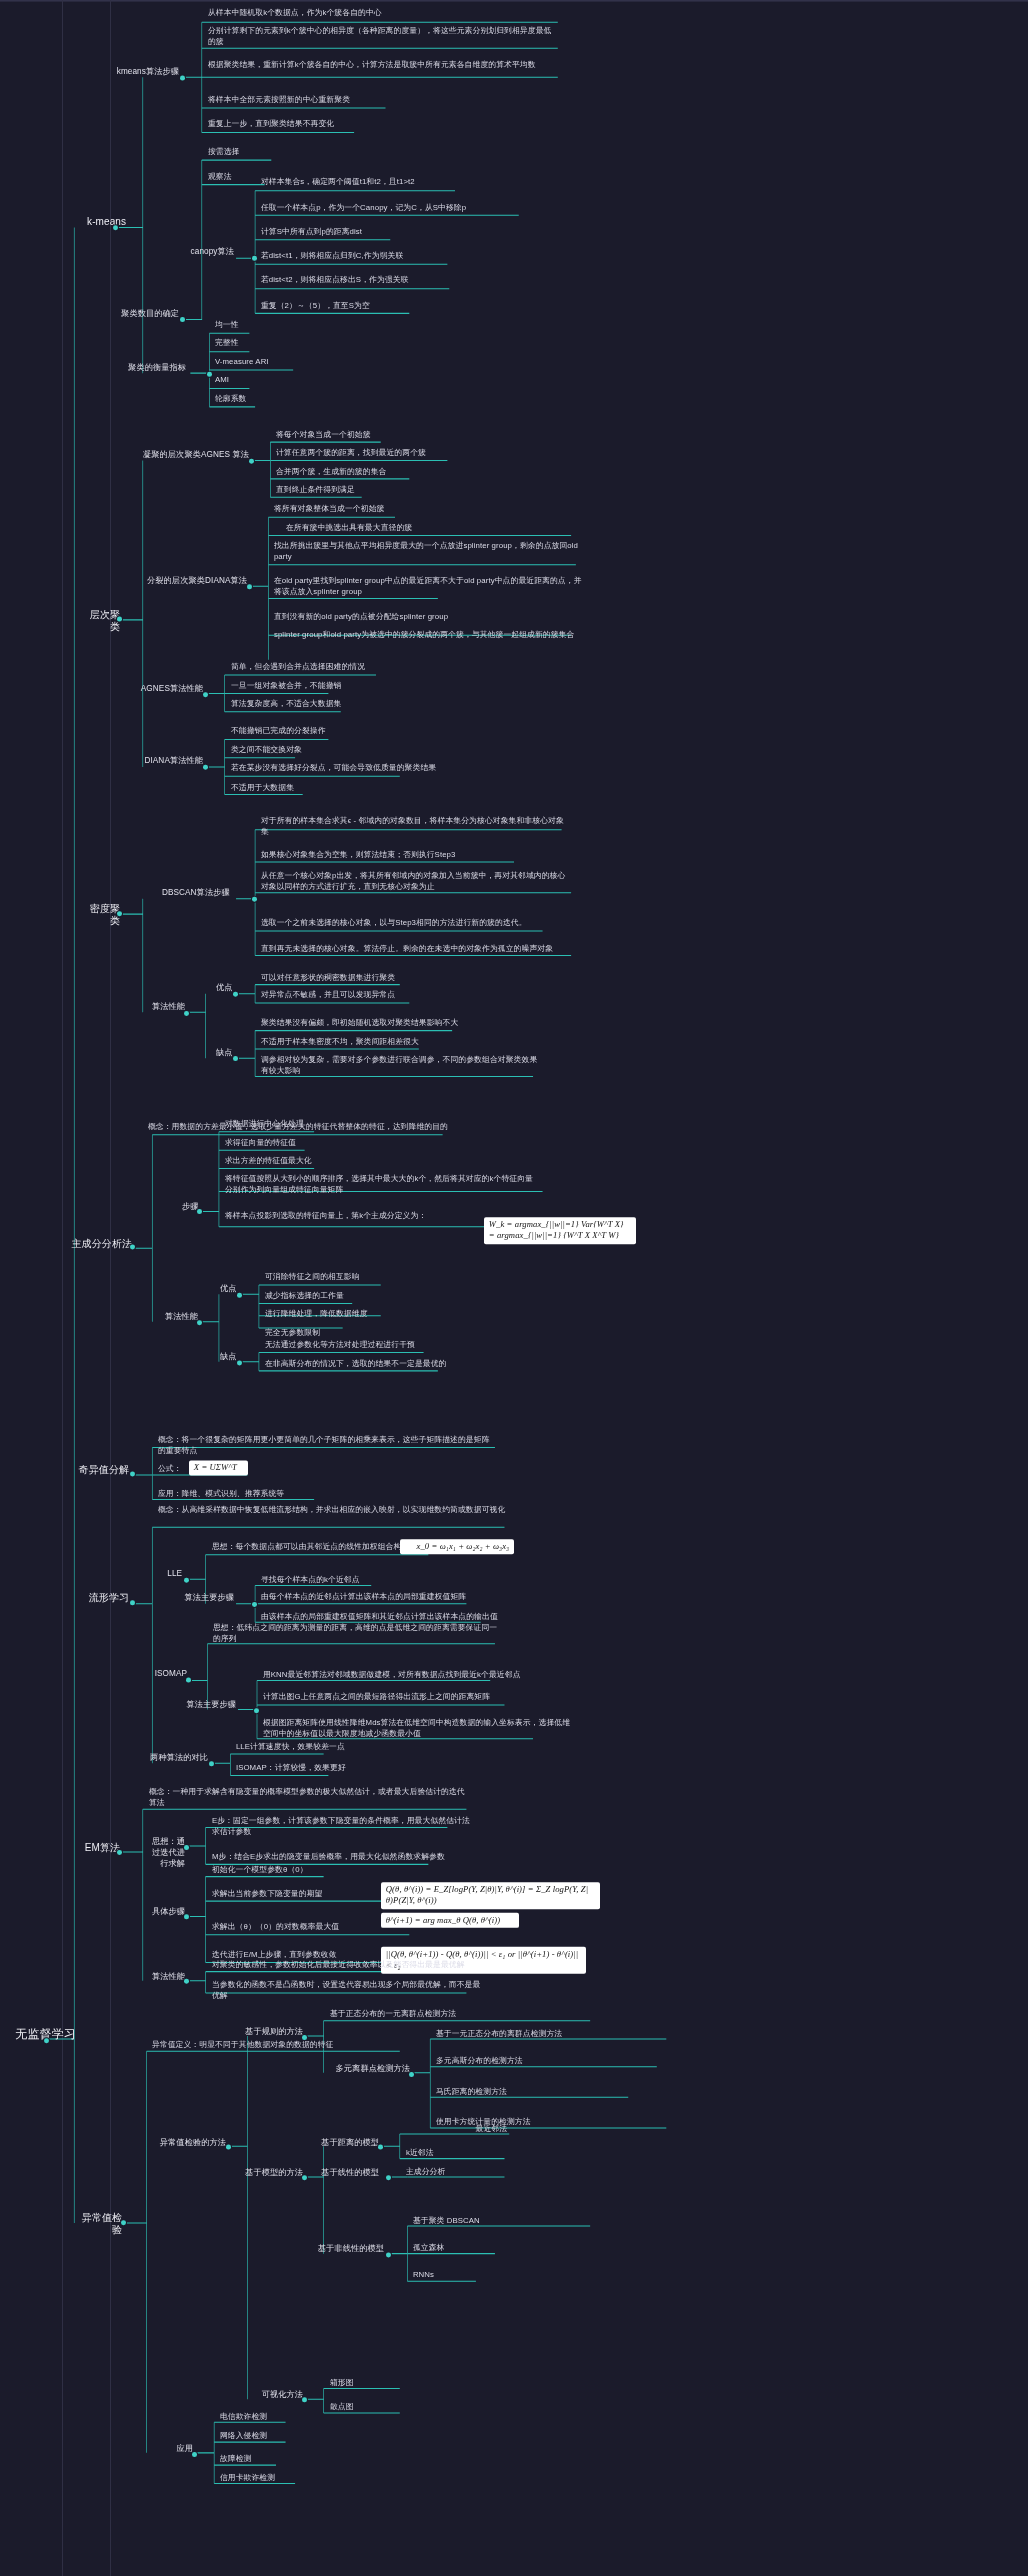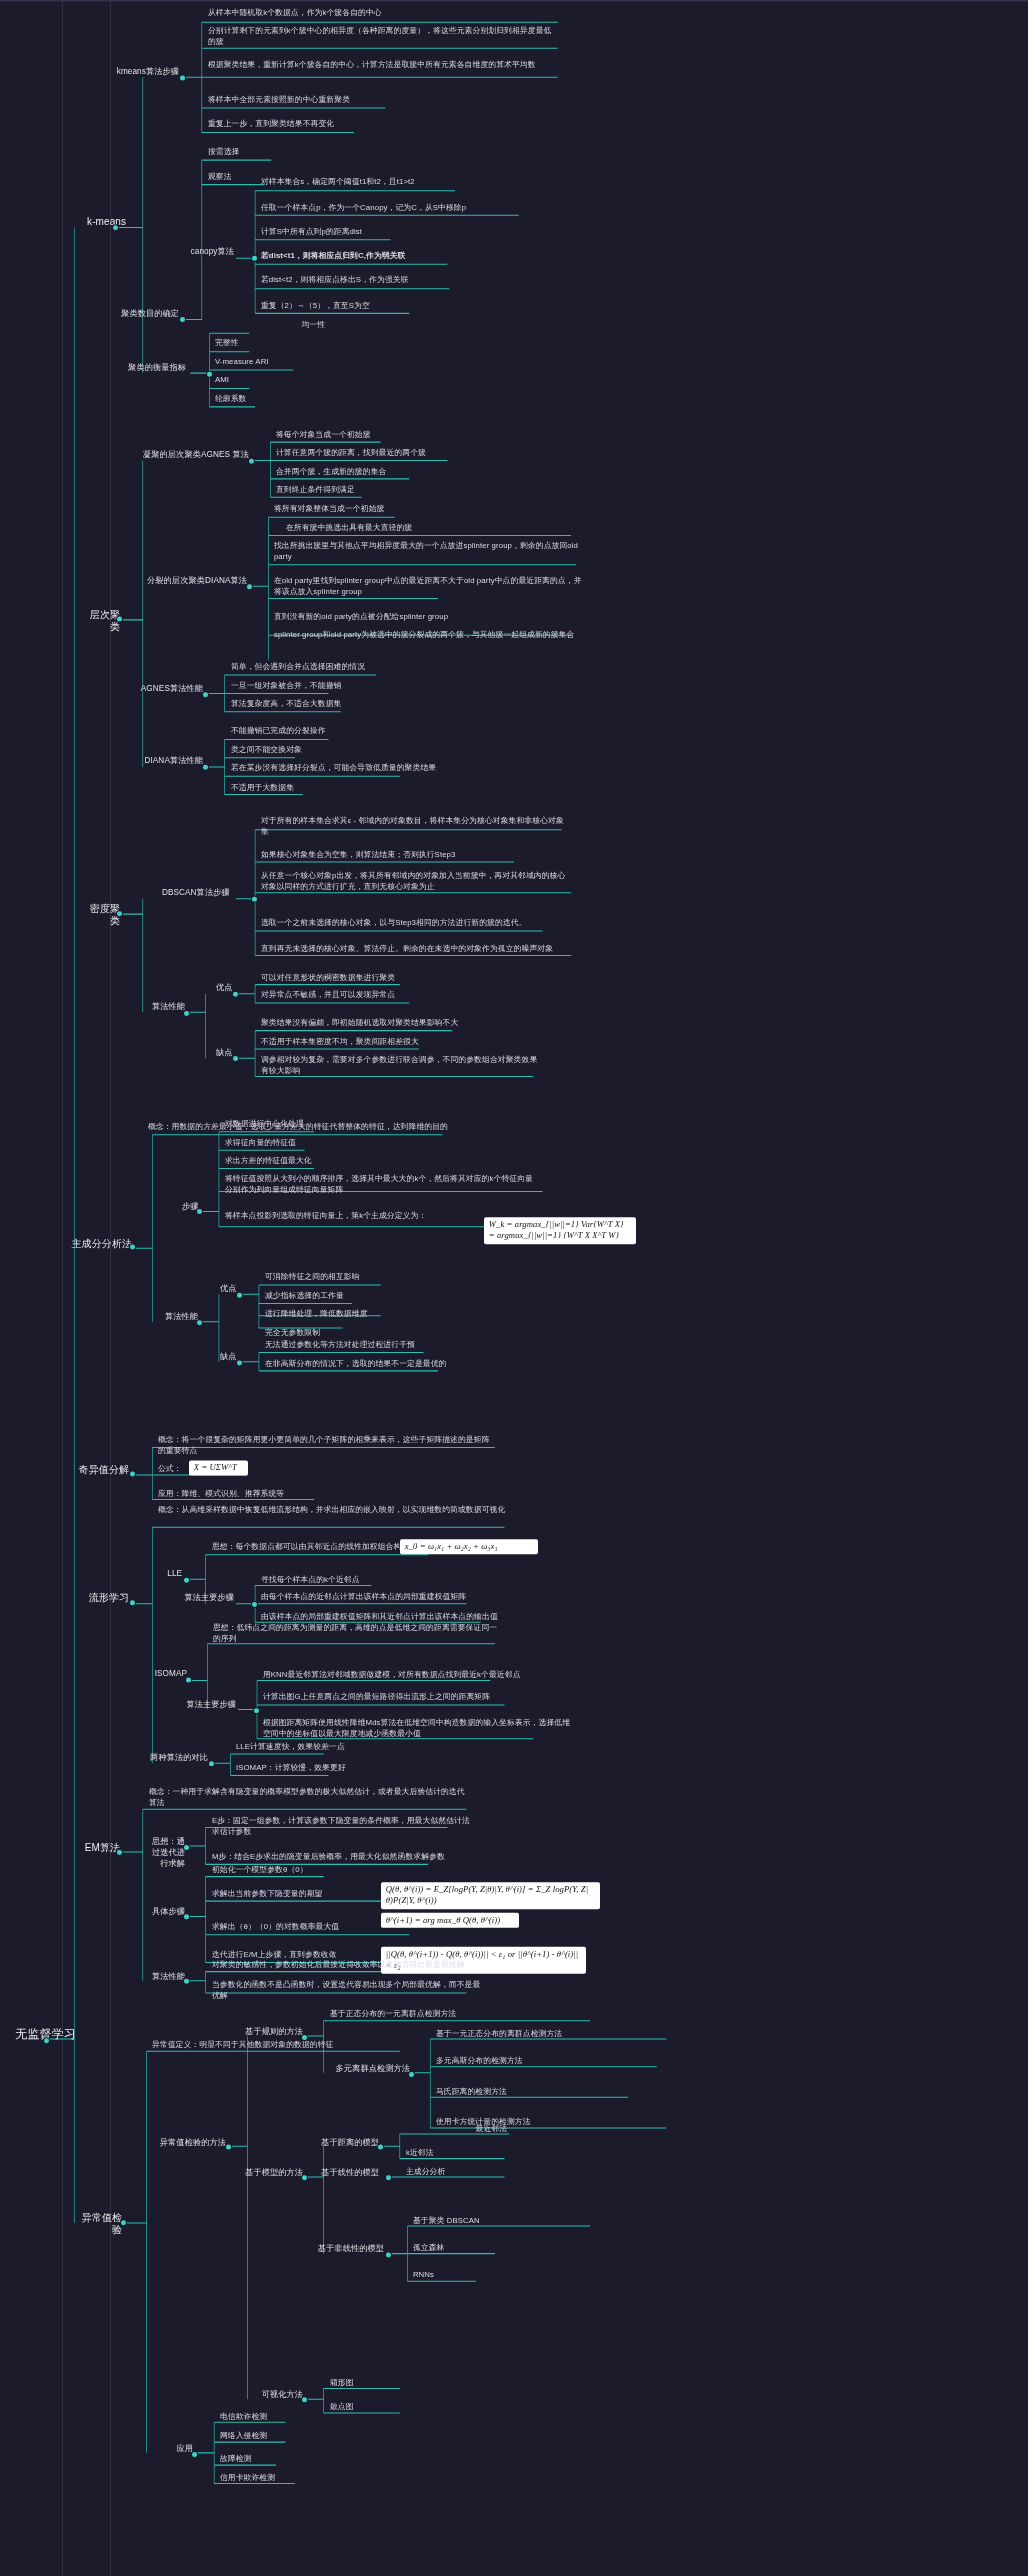--- a/index.html
+++ b/index.html
@@ -241,27 +241,27 @@
   <div class="node l2" style="left: 107px; top: 191px; width: 74px; text-align: right; transform-origin: left top; transform: scaleY(0.621072);">聚类数目的确定</div>
   <div class="dot" style="left: 180px; top: 196px; transform-origin: center center; transform: scaleY(0.621072);"></div>
   <div class="node" style="left: 206px; top: 91px; width: 114px; transform-origin: left top; transform: scaleY(0.621072);">按需选择</div>
   <div class="node" style="left: 206px; top: 107px; width: 114px; transform-origin: left top; transform: scaleY(0.621072);">观察法</div>
 
   <div class="node l2" style="left: 181px; top: 153px; width: 55px; text-align: right; transform-origin: left top; transform: scaleY(0.621072);">canopy算法</div>
   <div class="dot" style="left: 252px; top: 158px; transform-origin: center center; transform: scaleY(0.621072);"></div>
   <div class="node" style="left: 259px; top: 110px; width: 286px; transform-origin: left top; transform: scaleY(0.621072);">对样本集合s，确定两个阈值t1和t2，且t1&gt;t2</div>
   <div class="node" style="left: 259px; top: 126px; width: 286px; transform-origin: left top; transform: scaleY(0.621072);">任取一个样本点p，作为一个Canopy，记为C，从S中移除p</div>
   <div class="node" style="left: 259px; top: 141px; width: 286px; transform-origin: left top; transform: scaleY(0.621072);">计算S中所有点到p的距离dist</div>
-  <div class="node" style="left: 259px; top: 156px; width: 286px; transform-origin: left top; transform: scaleY(0.621072); font-weight: bold;">若dist&lt;t1，则将相应点归到C,作为弱关联</div>
+  <div class="node" style="left: 259px; top: 156px; width: 286px; transform-origin: left top; transform: scaleY(0.621072);">若dist&lt;t1，则将相应点归到C,作为弱关联</div>
   <div class="node" style="left: 259px; top: 171px; width: 286px; transform-origin: left top; transform: scaleY(0.621072);">若dist&lt;t2，则将相应点移出S，作为强关联</div>
   <div class="node" style="left: 259px; top: 187px; width: 286px; transform-origin: left top; transform: scaleY(0.621072);">重复（2）～（5），直至S为空</div>
 
   <div class="node l2" style="left: 116px; top: 225px; width: 72px; text-align: right; transform-origin: left top; transform: scaleY(0.621072);">聚类的衡量指标</div>
   <div class="dot" style="left: 207px; top: 230px; transform-origin: center center; transform: scaleY(0.621072);"></div>
-  <div class="node" style="left: 213px; top: 199px; width: 114px; transform-origin: left top; transform: scaleY(0.621072); text-align: right;">均一性</div>
+  <div class="node" style="left: 213px; top: 199px; width: 114px; transform-origin: left top; transform: scaleY(0.621072);">均一性</div>
   <div class="node" style="left: 213px; top: 210px; width: 114px; transform-origin: left top; transform: scaleY(0.621072);">完整性</div>
   <div class="node" style="left: 213px; top: 222px; width: 114px; transform-origin: left top; transform: scaleY(0.621072);">V-measure ARI</div>
   <div class="node" style="left: 213px; top: 233px; width: 114px; transform-origin: left top; transform: scaleY(0.621072);">AMI</div>
   <div class="node" style="left: 213px; top: 245px; width: 114px; transform-origin: left top; transform: scaleY(0.621072);">轮廓系数</div>
 
   <div class="node l1" style="left: 78px; top: 378px; width: 44px; text-align: right; transform-origin: left top; transform: scaleY(0.621072);">层次聚类</div>
   <div class="dot" style="left: 117px; top: 382px; transform-origin: center center; transform: scaleY(0.621072);"></div>
 
   <div class="node l2" style="left: 135px; top: 279px; width: 116px; text-align: right; transform-origin: left top; transform: scaleY(0.621072);">凝聚的层次聚类AGNES 算法</div>
   <div class="dot" style="left: 249px; top: 284px; transform-origin: center center; transform: scaleY(0.621072);"></div>
@@ -352,21 +352,21 @@
   <div class="node formula" style="left: 189px; top: 907px; width: 59px; transform-origin: left top; transform: scaleY(0.621072);">X = UΣW^T</div>
   <div class="node" style="left: 156px; top: 925px; width: 229px; transform-origin: left top; transform: scaleY(0.621072);">应用：降维、模式识别、推荐系统等</div>
 
   <div class="node l1" style="left: 76px; top: 989px; width: 55px; text-align: right; transform-origin: left top; transform: scaleY(0.621072);">流形学习</div>
   <div class="dot" style="left: 130px; top: 993px; transform-origin: center center; transform: scaleY(0.621072);"></div>
   <div class="node" style="left: 156px; top: 935px; width: 362px; transform-origin: left top; transform: scaleY(0.621072);">概念：从高维采样数据中恢复低维流形结构，并求出相应的嵌入映射，以实现维数约简或数据可视化</div>
 
   <div class="node l2" style="left: 152px; top: 974px; width: 32px; text-align: right; transform-origin: left top; transform: scaleY(0.621072);">LLE</div>
   <div class="dot" style="left: 184px; top: 979px; transform-origin: center center; transform: scaleY(0.621072);"></div>
   <div class="node" style="left: 210px; top: 958px; width: 229px; transform-origin: left top; transform: scaleY(0.621072);">思想：每个数据点都可以由其邻近点的线性加权组合构造得到</div>
-  <div class="node formula" style="left: 400px; top: 956px; width: 138px; transform-origin: left top; transform: scaleY(0.621072);">x_0 = ω₁x₁ + ω₂x₂ + ω₃x₃</div>
+  <div class="node formula" style="left: 400px; top: 956px; width: 114px; transform-origin: left top; transform: scaleY(0.621072); text-align: right;">x_0 = ω₁x₁ + ω₂x₂ + ω₃x₃</div>
 
   <div class="node l2" style="left: 181px; top: 989px; width: 55px; text-align: right; transform-origin: left top; transform: scaleY(0.621072);">算法主要步骤</div>
   <div class="dot" style="left: 252px; top: 994px; transform-origin: center center; transform: scaleY(0.621072);"></div>
   <div class="node" style="left: 259px; top: 978px; width: 248px; transform-origin: left top; transform: scaleY(0.621072);">寻找每个样本点的k个近邻点</div>
   <div class="node" style="left: 259px; top: 989px; width: 248px; transform-origin: left top; transform: scaleY(0.621072);">由每个样本点的近邻点计算出该样本点的局部重建权值矩阵</div>
   <div class="node" style="left: 259px; top: 1001px; width: 248px; transform-origin: left top; transform: scaleY(0.621072);">由该样本点的局部重建权值矩阵和其近邻点计算出该样本点的输出值</div>
 
   <div class="node l2" style="left: 149px; top: 1036px; width: 40px; text-align: right; transform-origin: left top; transform: scaleY(0.621072);">ISOMAP</div>
   <div class="dot" style="left: 186px; top: 1041px; transform-origin: center center; transform: scaleY(0.621072);"></div>
   <div class="node" style="left: 211px; top: 1008px; width: 295px; transform-origin: left top; transform: scaleY(0.621072);">思想：低纬点之间的距离为测量的距离，高维的点是低维之间的距离需要保证同一的序列</div>

